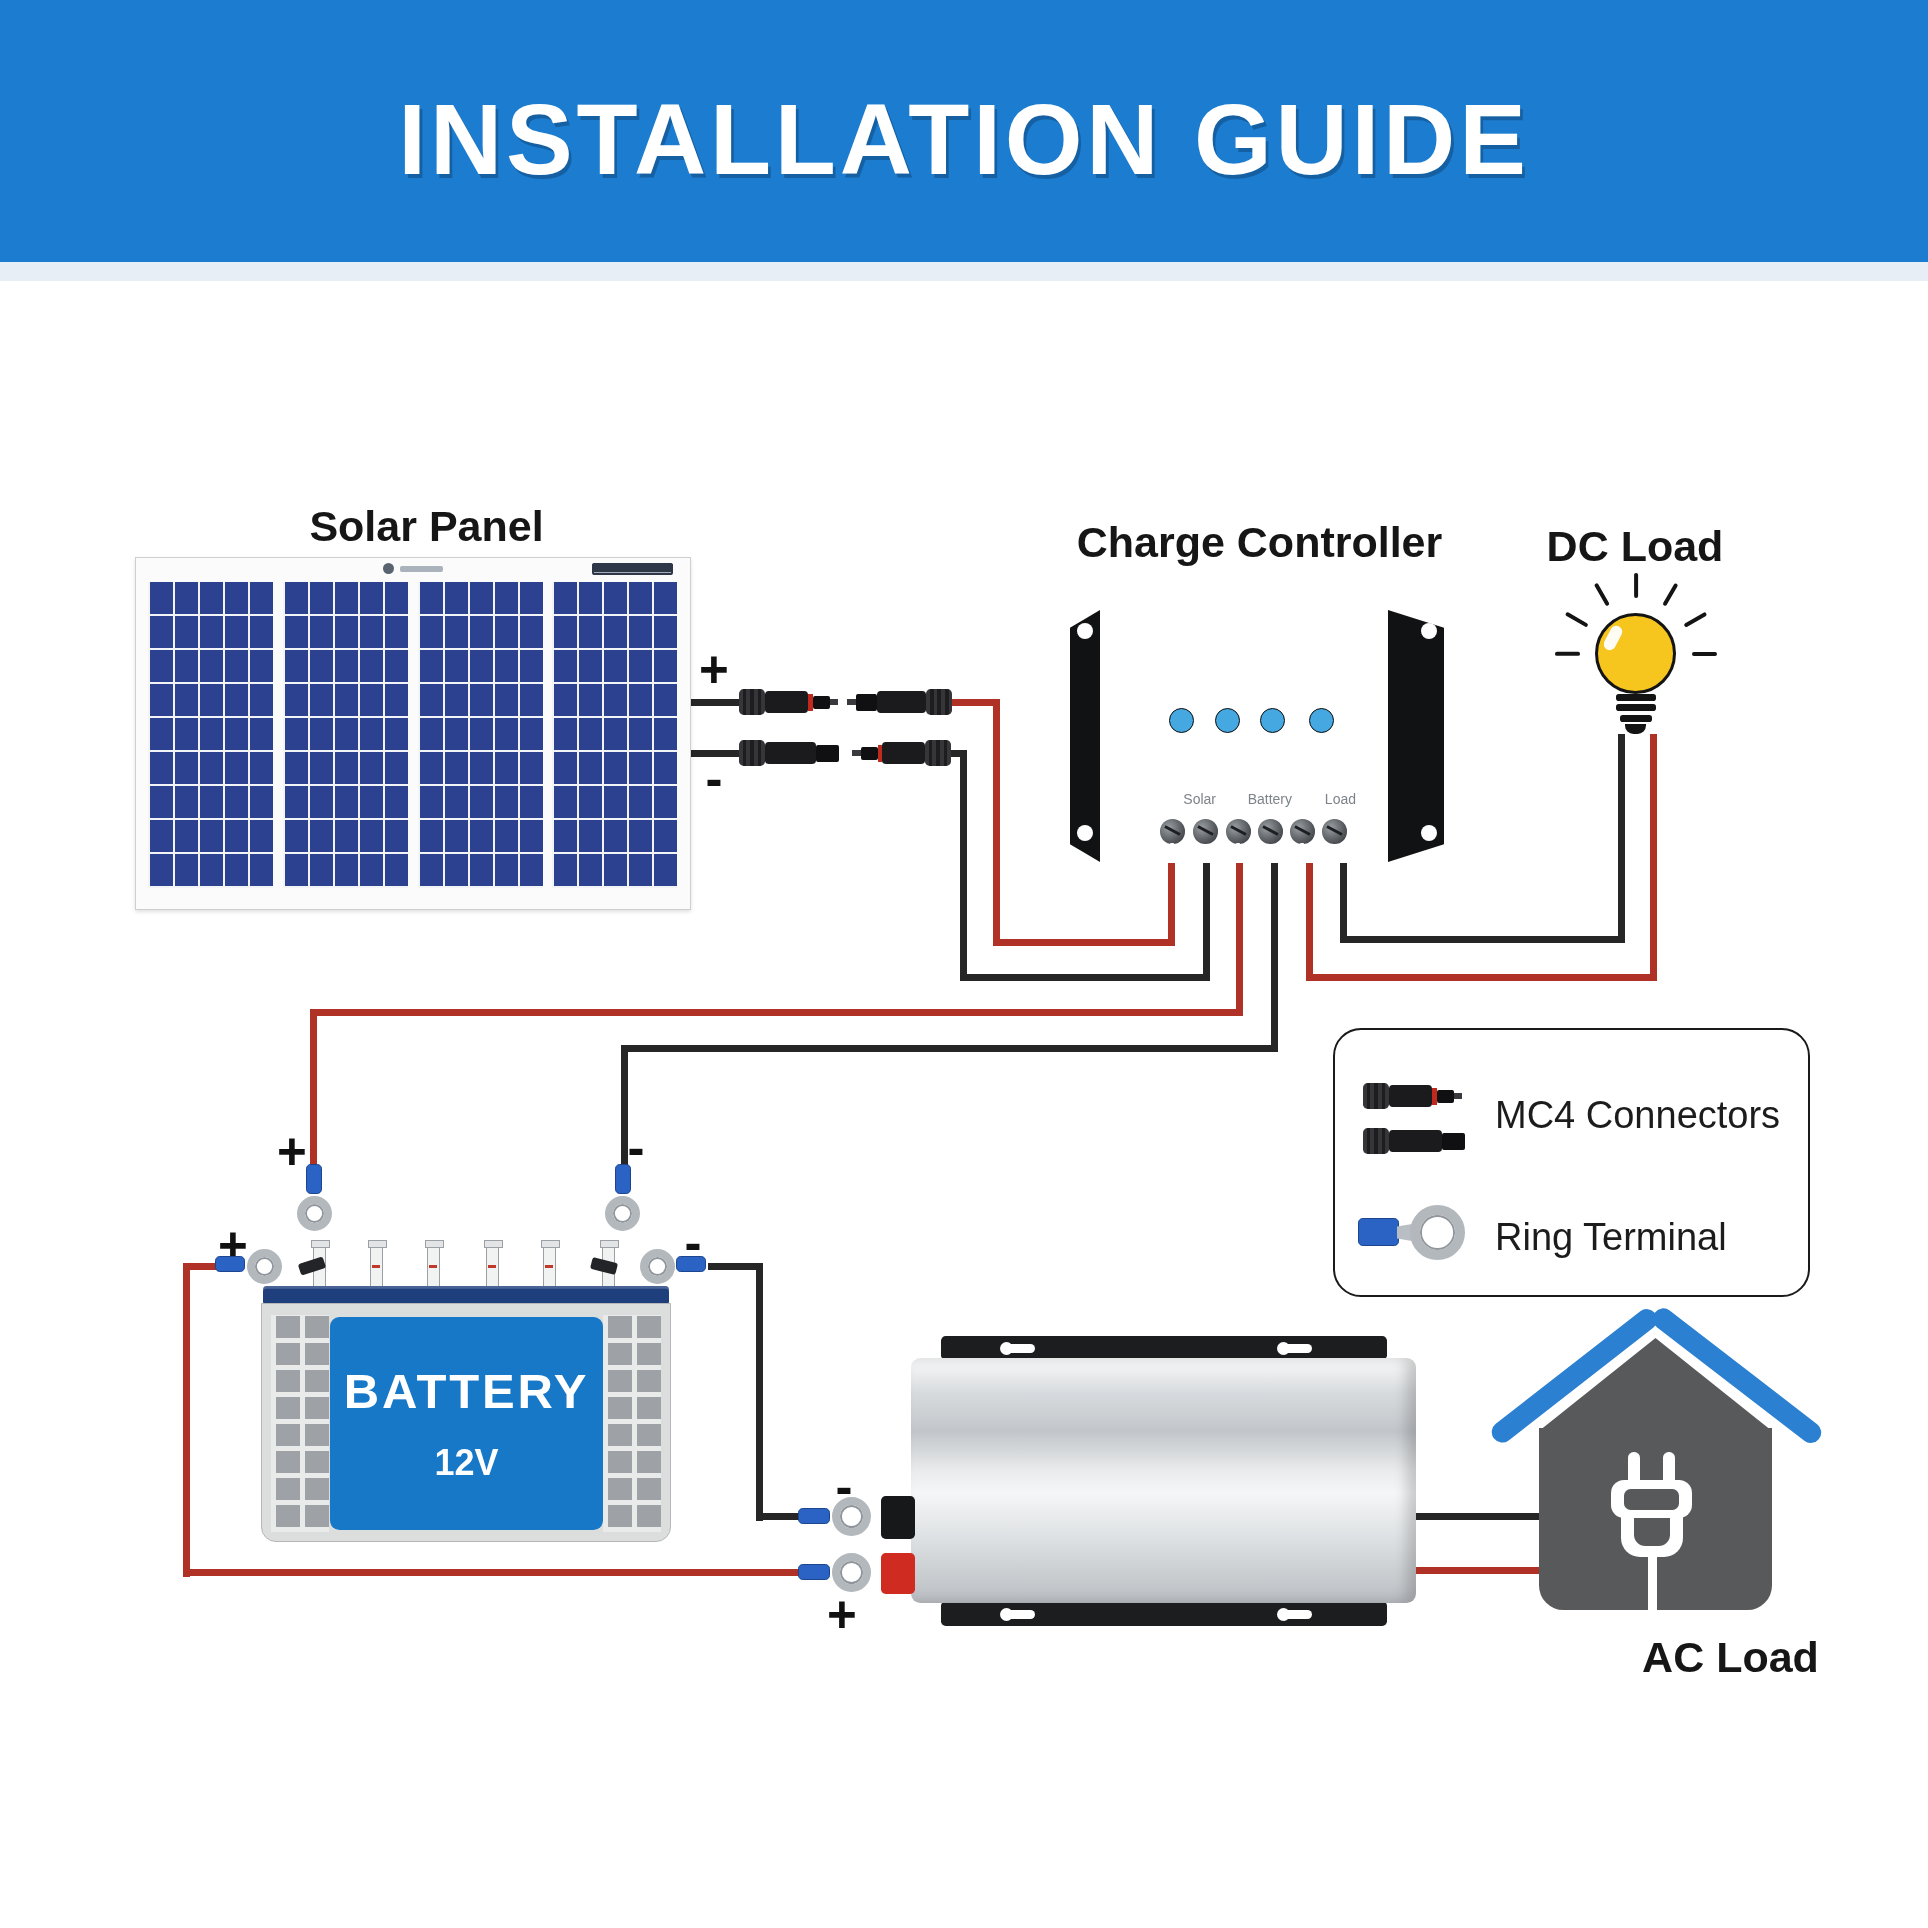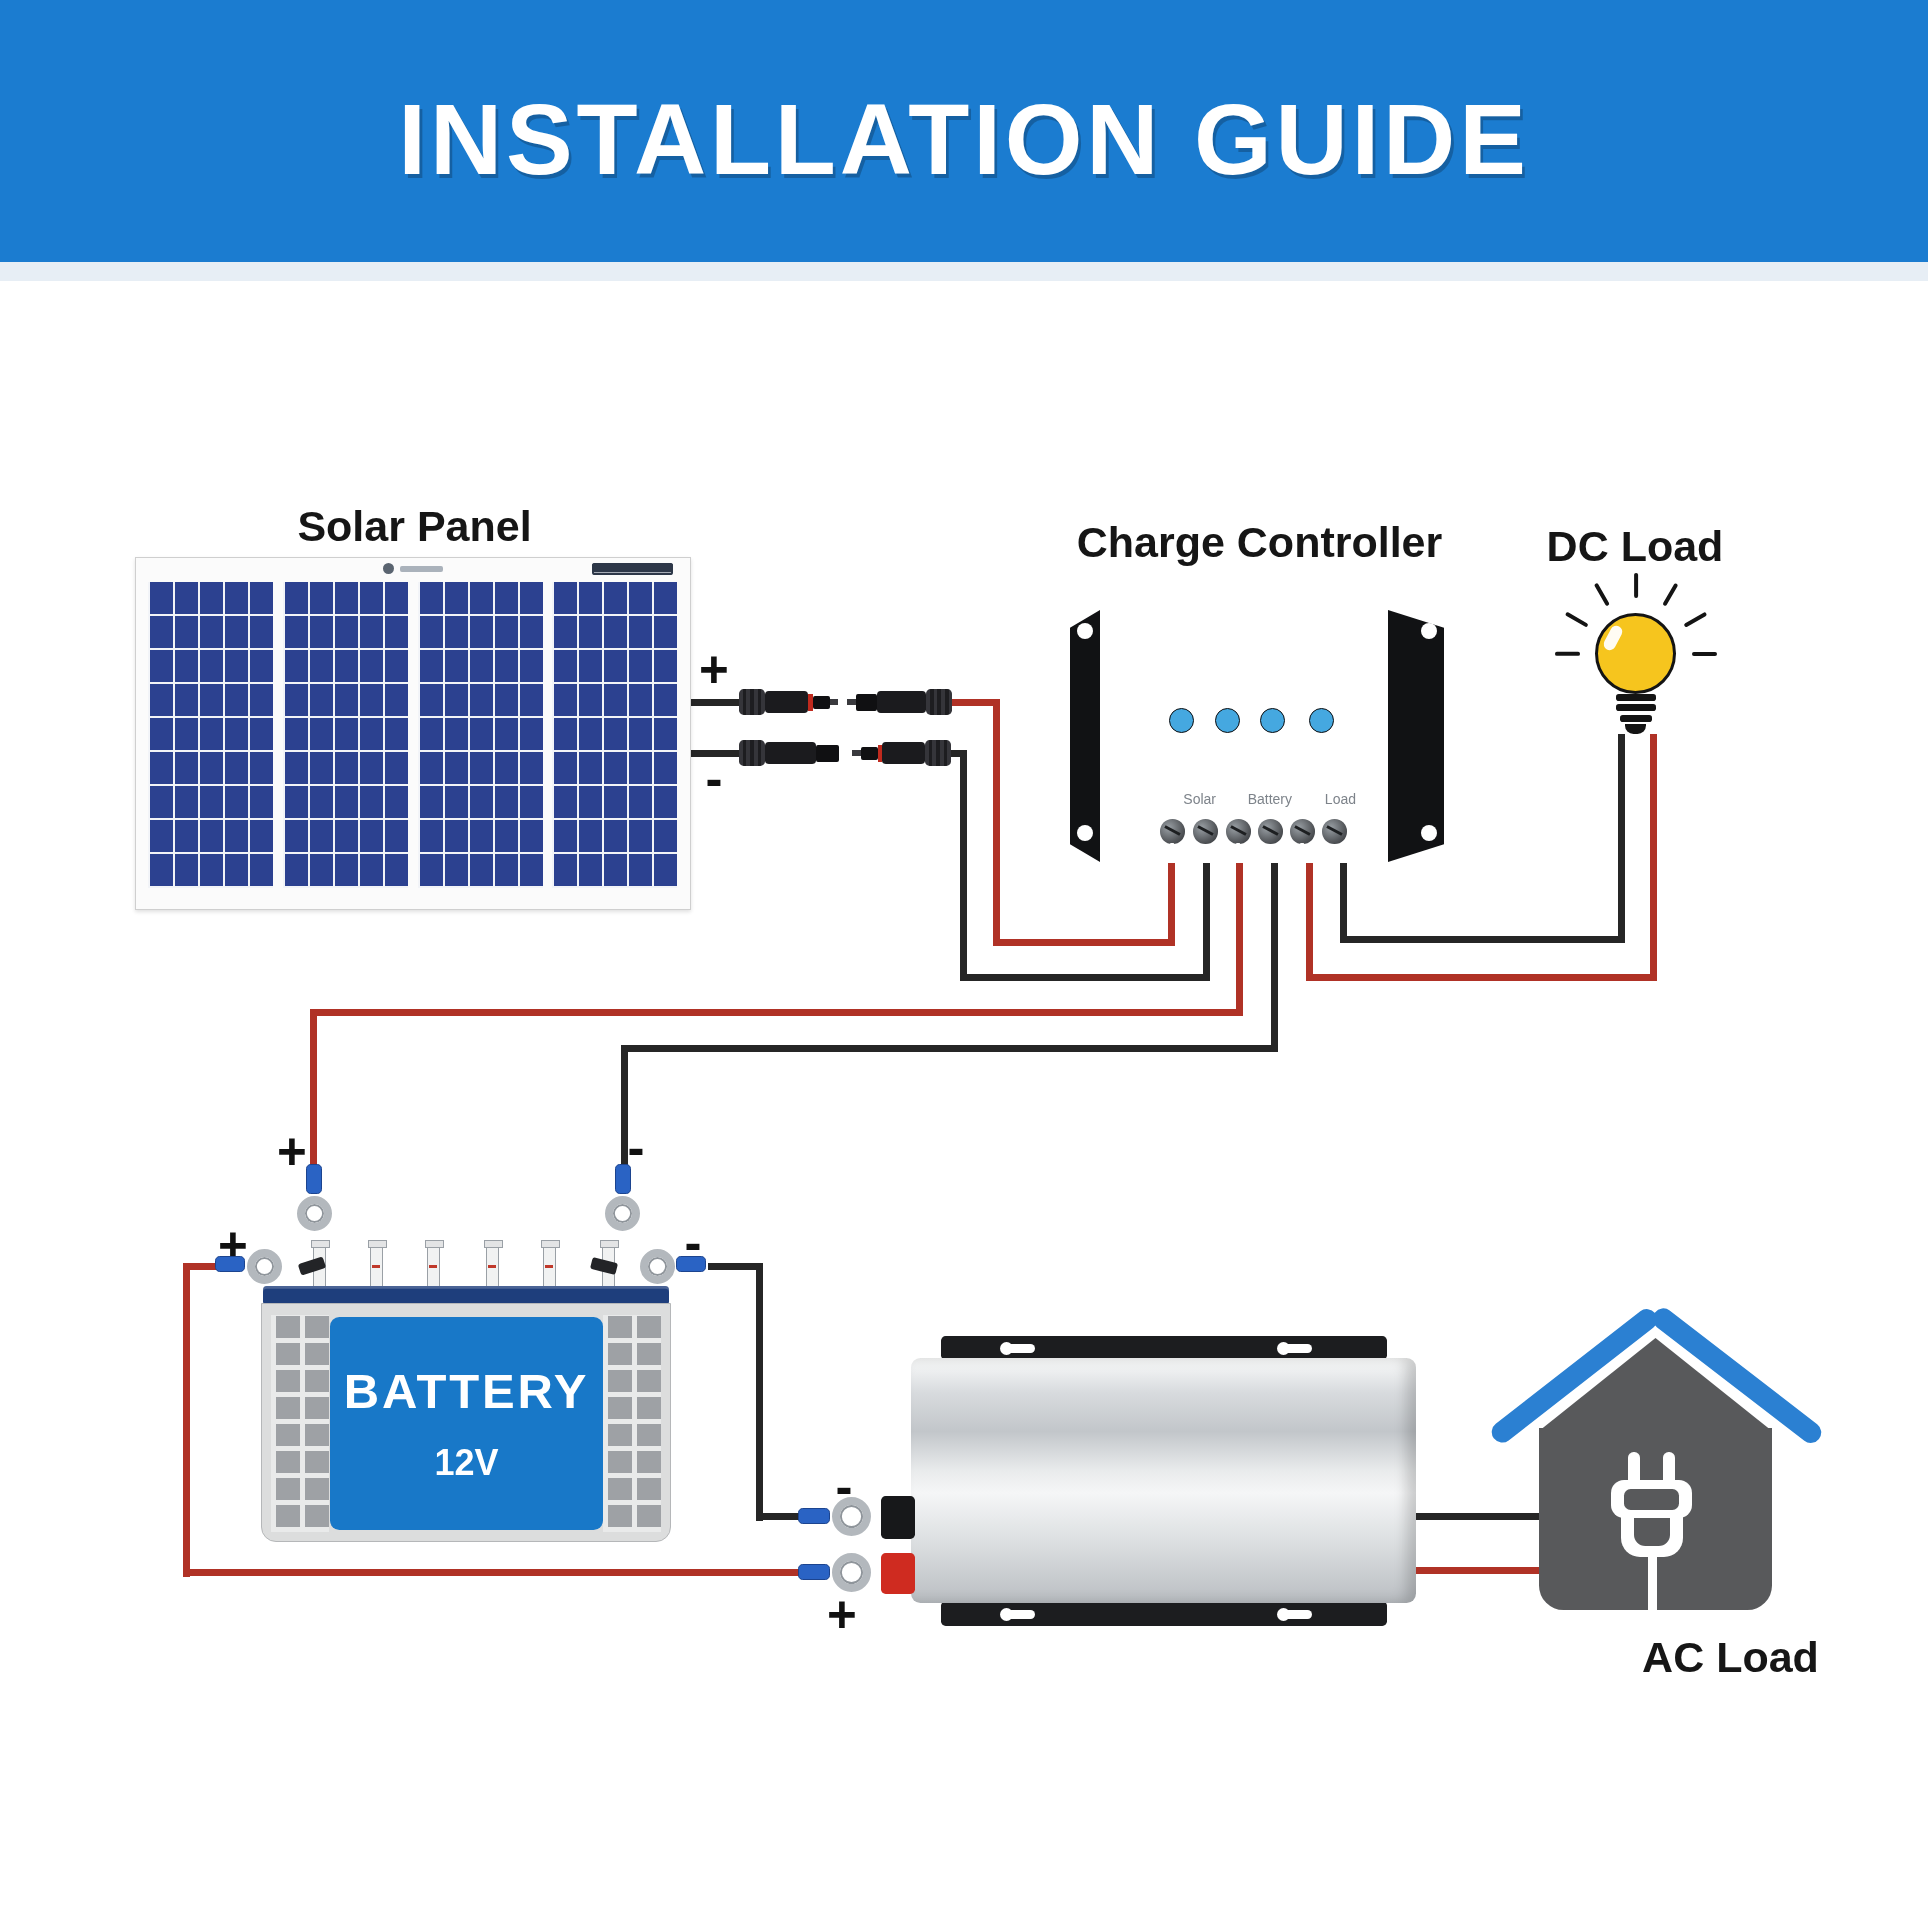--- a/index.html
+++ b/index.html
@@ -139,21 +139,21 @@
   <div class="w r" style="left:183px;top:1263px;width:6.6px;height:314px;"></div>
   <div class="w r" style="left:183px;top:1569px;width:623px;height:6.6px;"></div>
 
   <div class="w k" style="left:708px;top:1263px;width:55px;height:6.6px;"></div>
   <div class="w k" style="left:756px;top:1263px;width:6.6px;height:258px;"></div>
   <div class="w k" style="left:756px;top:1513px;width:53px;height:6.6px;"></div>
 
   <div class="w k" style="left:1412px;top:1513px;width:130px;height:6.6px;"></div>
   <div class="w r" style="left:1412px;top:1567px;width:132px;height:6.6px;"></div>
 
-  <div class="sec-label" style="left:132px;top:502px;width:565px;">Solar Panel</div>
+  <div class="sec-label" style="left:144px;top:502px;width:565px;">Solar Panel</div>
   <div id="panel-frame">
     <div class="abs" style="left:247px;top:4.7px;width:11.3px;height:11.3px;border-radius:50%;background:#5a6470;"></div>
     <div class="abs" style="left:264px;top:7.5px;width:43px;height:6.6px;background:#aab2bb;border-radius:1.9px;"></div>
     <div class="abs" style="left:456px;top:4.7px;width:81px;height:12.2px;background:#2d3748;border-radius:2.8px;box-shadow:inset 0 0 0 1.9px #2d3748, inset 0 -2.8px 0 #cfd4da;"></div>
     <div class="pv-group" style="left:12.2px;"></div>
     <div class="pv-group" style="left:147px;"></div>
     <div class="pv-group" style="left:282px;"></div>
     <div class="pv-group" style="left:416px;"></div>
   </div>
   <div class="pol" style="left:684px;top:644px;width:60px;">+</div>
@@ -238,20 +238,39 @@
   <div class="ray" style="transform:rotate(-150deg) translateX(56px);"></div>
   <div class="ray" style="transform:rotate(180deg) translateX(56px);"></div>
   <div id="bulb">
       <div class="hl"></div>
     </div>
   <div class="bulb-bar" style="left:1616px;top:694px;width:40px;height:6.6px;"></div>
   <div class="bulb-bar" style="left:1616px;top:704px;width:40px;height:6.6px;"></div>
   <div class="bulb-bar" style="left:1620px;top:715px;width:32px;height:6.6px;"></div>
   <div class="bulb-bar" style="left:1625px;top:724px;width:21px;height:10.4px;border-radius:0 0 8.5px 8.5px;"></div>
 
+  <div id="legend">
+    <div class="mc4" style="left:28px;top:53px;">
+      <span class="cap"></span>
+        <span class="body"></span>
+        <span class="band"></span>
+        <span class="nose"></span>
+        <span class="pin"></span>
+    </div>
+    <div class="mc4" style="left:28px;top:98px;">
+      <span class="cap"></span>
+        <span class="body" style="width:53px;"></span>
+        <span class="nose" style="width:22.6px;height:17px;"></span>
+    </div>
+    <div class="legend-label" style="left:160px;top:64px;">MC4 Connectors</div>
+    <div class="sleeve" style="left:22.6px;top:188px;width:41px;height:28px;"></div>
+    <div class="abs" style="left:62px;top:194px;width:15px;height:17px;background:#b9bec4;clip-path:polygon(0 15%,100% 0,100% 100%,0 85%);"></div>
+    <div class="ring" style="left:75px;top:175px;width:55px;height:55px;border-width:10.4px;"></div>
+    <div class="legend-label" style="left:160px;top:186px;">Ring Terminal</div>
+  </div>
 
   <div class="pol" style="left:262px;top:1126px;width:60px;">+</div>
   <div class="pol" style="left:606px;top:1122px;width:60px;">-</div>
   <div class="pol" style="left:203px;top:1220px;width:60px;">+</div>
   <div class="pol" style="left:663px;top:1217px;width:60px;">-</div>
 
   <div class="post" style="left:313px;"></div>
   <div class="post" style="left:370px;"></div>
   <div class="post" style="left:427px;"></div>
   <div class="post" style="left:486px;"></div>

